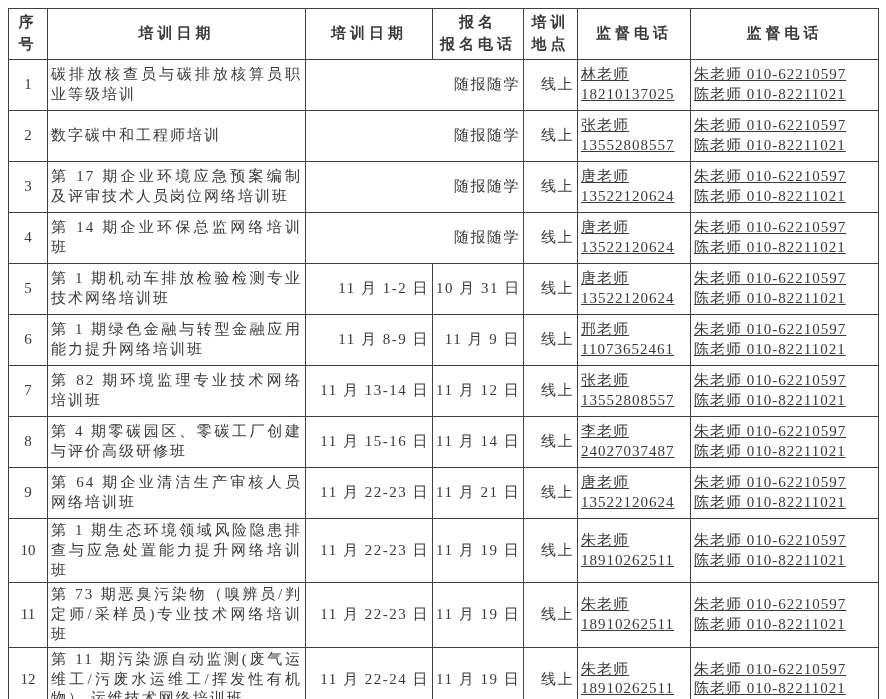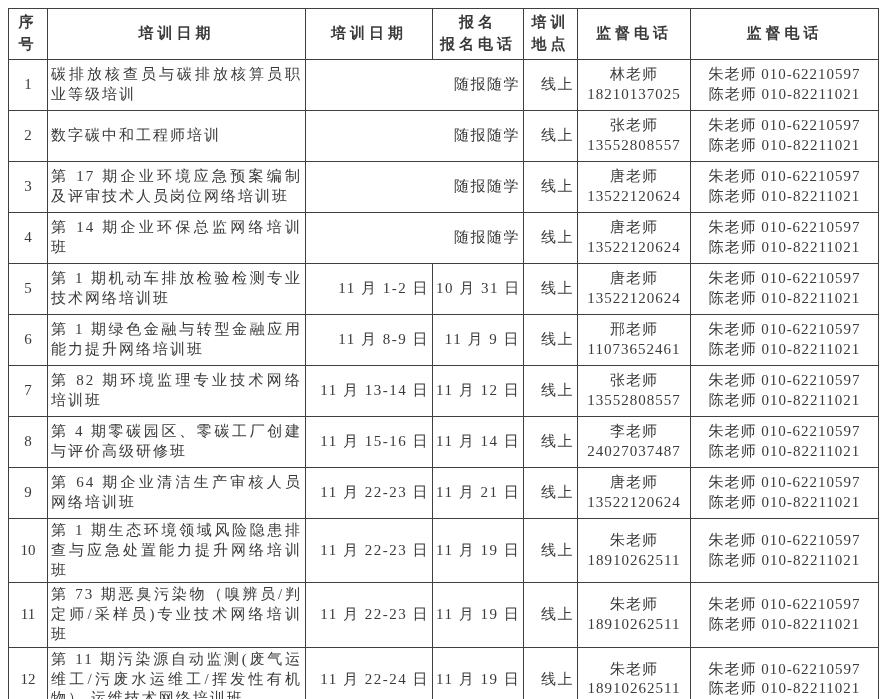--- a/index.html
+++ b/index.html
@@ -55,23 +55,24 @@
     text-align-last: left;
     letter-spacing: 2px;
     padding: 2px 5px 2px 7px;
   }
   .c-date, .c-deadline, .c-loc {
     text-align: right;
     letter-spacing: 1.5px;
     white-space: nowrap;
   }
   .c-contact, .c-super {
-    text-align: center;
+    text-align: left;
     white-space: pre-line;
     letter-spacing: 1px;
+    text-decoration: underline;
   }
 </style>
 </head>
 <body>
 
 <div class="page">
   <table class="schedule">
     <colgroup>
       <col style="width:39px">
       <col style="width:258px">

